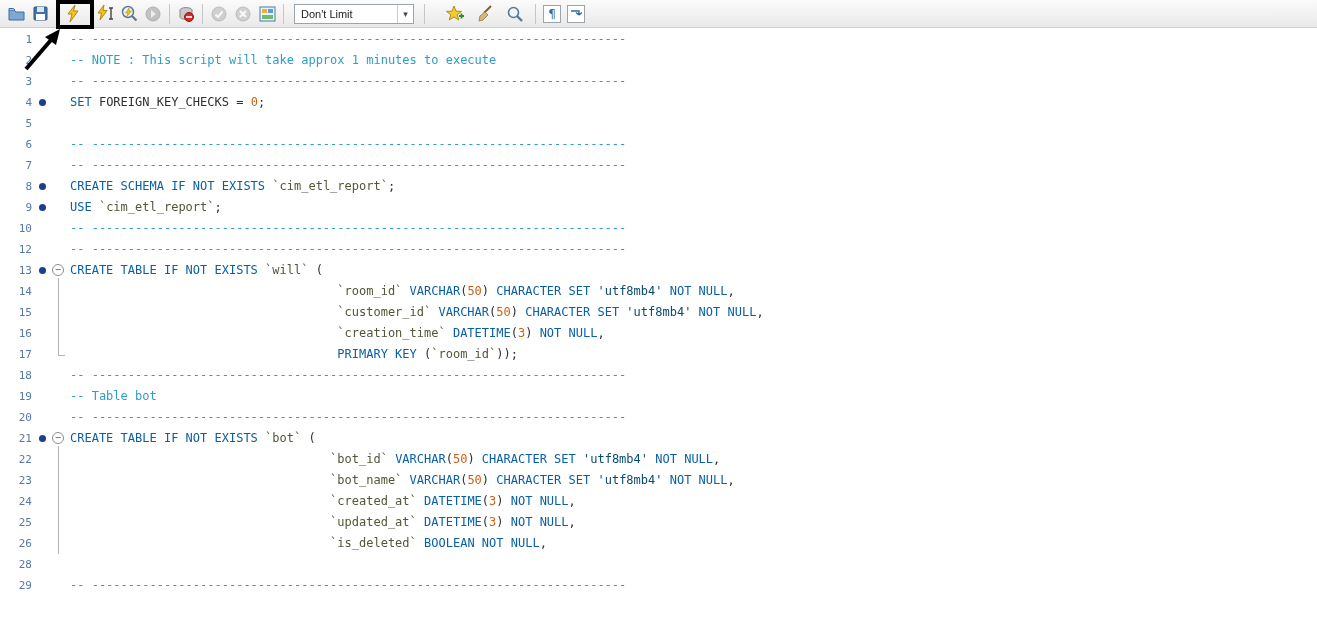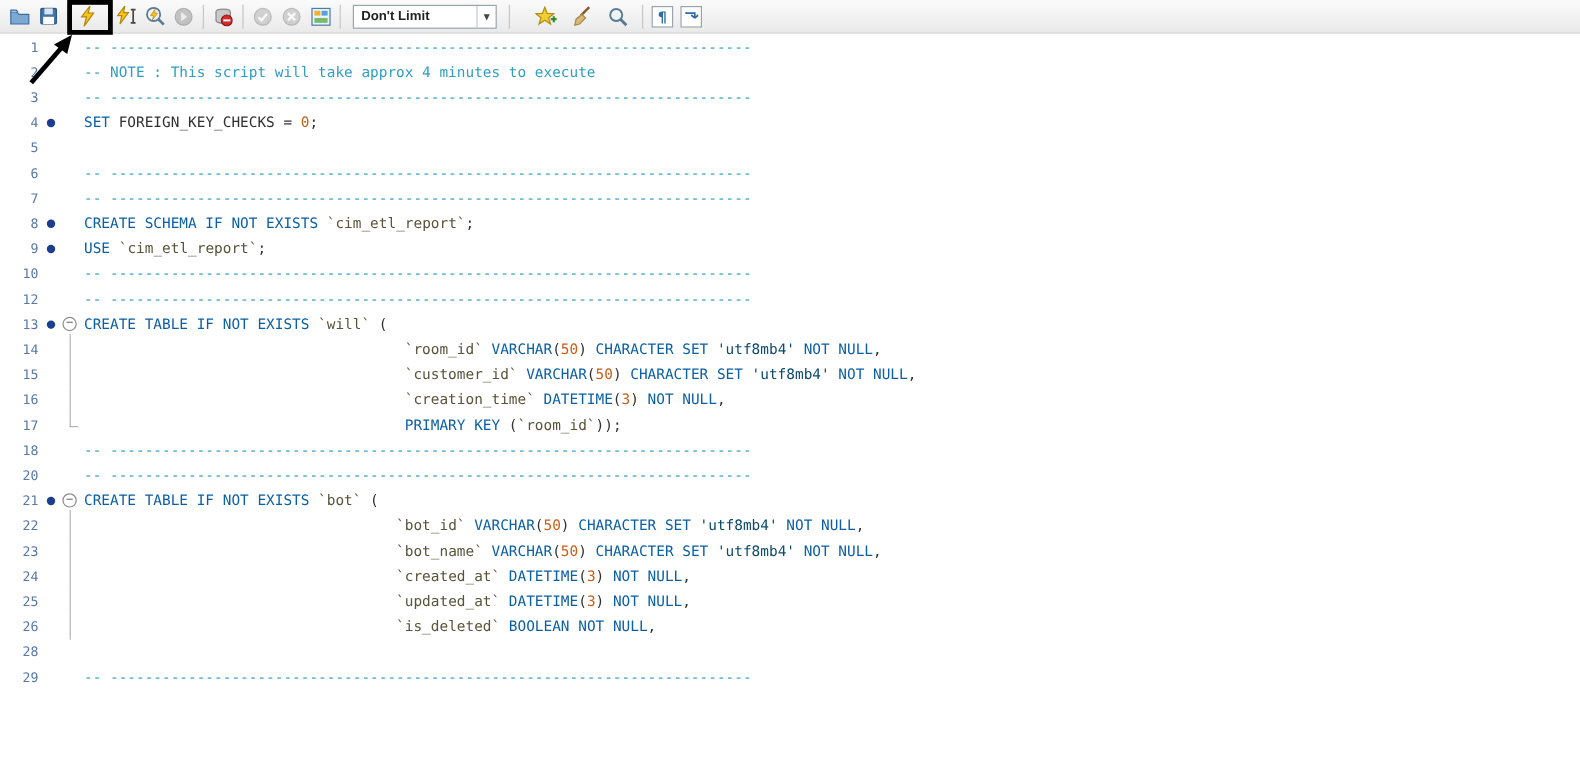--- a/index.html
+++ b/index.html
@@ -4,21 +4,21 @@
 <style>
   * { margin:0; padding:0; box-sizing:border-box; }
   html,body { width:1317px; height:637px; background:#ffffff; overflow:hidden;
               font-family:"DejaVu Sans Mono", monospace; }
 
   
   .toolbar {
     position:absolute; left:0; top:0; width:1317px; height:28px;
     background:linear-gradient(#fbfbfb,#e9e9e9);
     border-bottom:1px solid #cfcfcf;
-    display:flex; align-items:center;font-weight:bold;
+    display:flex; align-items:center;
   }
   .tbtn { width:24px; height:24px; display:flex; align-items:center; justify-content:center;
           flex:0 0 auto; }
   .tbtn svg { display:block; }
   .tbtn.disabled { opacity:.55; }
   .tsep { width:1px; height:20px; background:#c6c6c6; margin:0 4px; flex:0 0 auto; }
   .limit-select {
     height:20px; width:120px; margin:0 6px; background:#ffffff;
     border:1px solid #9aa4ad; display:flex; align-items:center; flex:0 0 auto;
     font-family:"Liberation Sans", sans-serif; font-size:11px; color:#222;
@@ -215,36 +215,37 @@
 
 <div class="anno-box"></div>
 <svg class="anno-arrow" width="52" height="50">
   <line x1="8" y1="44" x2="33" y2="15" stroke="#000" stroke-width="4"></line>
   <polygon points="42,4 38,20 27,12" fill="#000"></polygon>
 </svg>
 
 <div class="editor">
   <div>
       <div class="line"><span class="ln">1</span><span class="dotcol"></span><span class="foldcol"></span><span class="codetext"><span class="tok-c">-- --------------------------------------------------------------------------</span></span></div>
-      <div class="line"><span class="ln">2</span><span class="dotcol"></span><span class="foldcol"></span><span class="codetext"><span class="tok-c">-- NOTE : This script will take approx 4 minutes to execute</span></span></div>
+      <div class="line"><span class="ln">2</span><span class="dotcol"></span><span class="foldcol"></span><span class="codetext"><span class="tok-c">-- NOTE : This script will take approx 1 minutes to execute</span></span></div>
       <div class="line"><span class="ln">3</span><span class="dotcol"></span><span class="foldcol"></span><span class="codetext"><span class="tok-c">-- --------------------------------------------------------------------------</span></span></div>
       <div class="line"><span class="ln">4</span><span class="dotcol"><span class="stmt-dot"></span></span><span class="foldcol"></span><span class="codetext"><span class="tok-k">SET</span><span class="tok-p"> FOREIGN_KEY_CHECKS = </span><span class="tok-n">0</span><span class="tok-p">;</span></span></div>
       <div class="line"><span class="ln">5</span><span class="dotcol"></span><span class="foldcol"></span><span class="codetext"></span></div>
       <div class="line"><span class="ln">6</span><span class="dotcol"></span><span class="foldcol"></span><span class="codetext"><span class="tok-c">-- --------------------------------------------------------------------------</span></span></div>
       <div class="line"><span class="ln">7</span><span class="dotcol"></span><span class="foldcol"></span><span class="codetext"><span class="tok-c">-- --------------------------------------------------------------------------</span></span></div>
       <div class="line"><span class="ln">8</span><span class="dotcol"><span class="stmt-dot"></span></span><span class="foldcol"></span><span class="codetext"><span class="tok-k">CREATE SCHEMA IF NOT EXISTS</span><span class="tok-p"> </span><span class="tok-i">`cim_etl_report`</span><span class="tok-p">;</span></span></div>
       <div class="line"><span class="ln">9</span><span class="dotcol"><span class="stmt-dot"></span></span><span class="foldcol"></span><span class="codetext"><span class="tok-k">USE</span><span class="tok-p"> </span><span class="tok-i">`cim_etl_report`</span><span class="tok-p">;</span></span></div>
       <div class="line"><span class="ln">10</span><span class="dotcol"></span><span class="foldcol"></span><span class="codetext"><span class="tok-c">-- --------------------------------------------------------------------------</span></span></div>
       <div class="line"><span class="ln">12</span><span class="dotcol"></span><span class="foldcol"></span><span class="codetext"><span class="tok-c">-- --------------------------------------------------------------------------</span></span></div>
       <div class="line"><span class="ln">13</span><span class="dotcol"><span class="stmt-dot"></span></span><span class="foldcol fold-start"><span class="fold-circle">−</span></span><span class="codetext"><span class="tok-k">CREATE TABLE IF NOT EXISTS</span><span class="tok-p"> </span><span class="tok-i">`will`</span><span class="tok-p"> (</span></span></div>
       <div class="line"><span class="ln">14</span><span class="dotcol"></span><span class="foldcol fold-mid"></span><span class="codetext"><span class="tok-p">                                     </span><span class="tok-i">`room_id`</span><span class="tok-p"> </span><span class="tok-k">VARCHAR</span><span class="tok-p">(</span><span class="tok-n">50</span><span class="tok-p">) </span><span class="tok-k">CHARACTER SET</span><span class="tok-p"> </span><span class="tok-s">'utf8mb4'</span><span class="tok-p"> </span><span class="tok-k">NOT NULL</span><span class="tok-p">,</span></span></div>
       <div class="line"><span class="ln">15</span><span class="dotcol"></span><span class="foldcol fold-mid"></span><span class="codetext"><span class="tok-p">                                     </span><span class="tok-i">`customer_id`</span><span class="tok-p"> </span><span class="tok-k">VARCHAR</span><span class="tok-p">(</span><span class="tok-n">50</span><span class="tok-p">) </span><span class="tok-k">CHARACTER SET</span><span class="tok-p"> </span><span class="tok-s">'utf8mb4'</span><span class="tok-p"> </span><span class="tok-k">NOT NULL</span><span class="tok-p">,</span></span></div>
       <div class="line"><span class="ln">16</span><span class="dotcol"></span><span class="foldcol fold-mid"></span><span class="codetext"><span class="tok-p">                                     </span><span class="tok-i">`creation_time`</span><span class="tok-p"> </span><span class="tok-k">DATETIME</span><span class="tok-p">(</span><span class="tok-n">3</span><span class="tok-p">) </span><span class="tok-k">NOT NULL</span><span class="tok-p">,</span></span></div>
       <div class="line"><span class="ln">17</span><span class="dotcol"></span><span class="foldcol fold-end"></span><span class="codetext"><span class="tok-p">                                     </span><span class="tok-k">PRIMARY KEY</span><span class="tok-p"> (</span><span class="tok-i">`room_id`</span><span class="tok-p">));</span></span></div>
       <div class="line"><span class="ln">18</span><span class="dotcol"></span><span class="foldcol"></span><span class="codetext"><span class="tok-c">-- --------------------------------------------------------------------------</span></span></div>
+      <div class="line"><span class="ln">19</span><span class="dotcol"></span><span class="foldcol"></span><span class="codetext"><span class="tok-c">-- Table bot</span></span></div>
       <div class="line"><span class="ln">20</span><span class="dotcol"></span><span class="foldcol"></span><span class="codetext"><span class="tok-c">-- --------------------------------------------------------------------------</span></span></div>
       <div class="line"><span class="ln">21</span><span class="dotcol"><span class="stmt-dot"></span></span><span class="foldcol fold-start"><span class="fold-circle">−</span></span><span class="codetext"><span class="tok-k">CREATE TABLE IF NOT EXISTS</span><span class="tok-p"> </span><span class="tok-i">`bot`</span><span class="tok-p"> (</span></span></div>
       <div class="line"><span class="ln">22</span><span class="dotcol"></span><span class="foldcol fold-mid"></span><span class="codetext"><span class="tok-p">                                    </span><span class="tok-i">`bot_id`</span><span class="tok-p"> </span><span class="tok-k">VARCHAR</span><span class="tok-p">(</span><span class="tok-n">50</span><span class="tok-p">) </span><span class="tok-k">CHARACTER SET</span><span class="tok-p"> </span><span class="tok-s">'utf8mb4'</span><span class="tok-p"> </span><span class="tok-k">NOT NULL</span><span class="tok-p">,</span></span></div>
       <div class="line"><span class="ln">23</span><span class="dotcol"></span><span class="foldcol fold-mid"></span><span class="codetext"><span class="tok-p">                                    </span><span class="tok-i">`bot_name`</span><span class="tok-p"> </span><span class="tok-k">VARCHAR</span><span class="tok-p">(</span><span class="tok-n">50</span><span class="tok-p">) </span><span class="tok-k">CHARACTER SET</span><span class="tok-p"> </span><span class="tok-s">'utf8mb4'</span><span class="tok-p"> </span><span class="tok-k">NOT NULL</span><span class="tok-p">,</span></span></div>
       <div class="line"><span class="ln">24</span><span class="dotcol"></span><span class="foldcol fold-mid"></span><span class="codetext"><span class="tok-p">                                    </span><span class="tok-i">`created_at`</span><span class="tok-p"> </span><span class="tok-k">DATETIME</span><span class="tok-p">(</span><span class="tok-n">3</span><span class="tok-p">) </span><span class="tok-k">NOT NULL</span><span class="tok-p">,</span></span></div>
       <div class="line"><span class="ln">25</span><span class="dotcol"></span><span class="foldcol fold-mid"></span><span class="codetext"><span class="tok-p">                                    </span><span class="tok-i">`updated_at`</span><span class="tok-p"> </span><span class="tok-k">DATETIME</span><span class="tok-p">(</span><span class="tok-n">3</span><span class="tok-p">) </span><span class="tok-k">NOT NULL</span><span class="tok-p">,</span></span></div>
       <div class="line"><span class="ln">26</span><span class="dotcol"></span><span class="foldcol fold-mid"></span><span class="codetext"><span class="tok-p">                                    </span><span class="tok-i">`is_deleted`</span><span class="tok-p"> </span><span class="tok-k">BOOLEAN</span><span class="tok-p"> </span><span class="tok-k">NOT NULL</span><span class="tok-p">,</span></span></div>
       <div class="line"><span class="ln">28</span><span class="dotcol"></span><span class="foldcol"></span><span class="codetext"></span></div>
       <div class="line"><span class="ln">29</span><span class="dotcol"></span><span class="foldcol"></span><span class="codetext"><span class="tok-c">-- --------------------------------------------------------------------------</span></span></div>
     </div>

